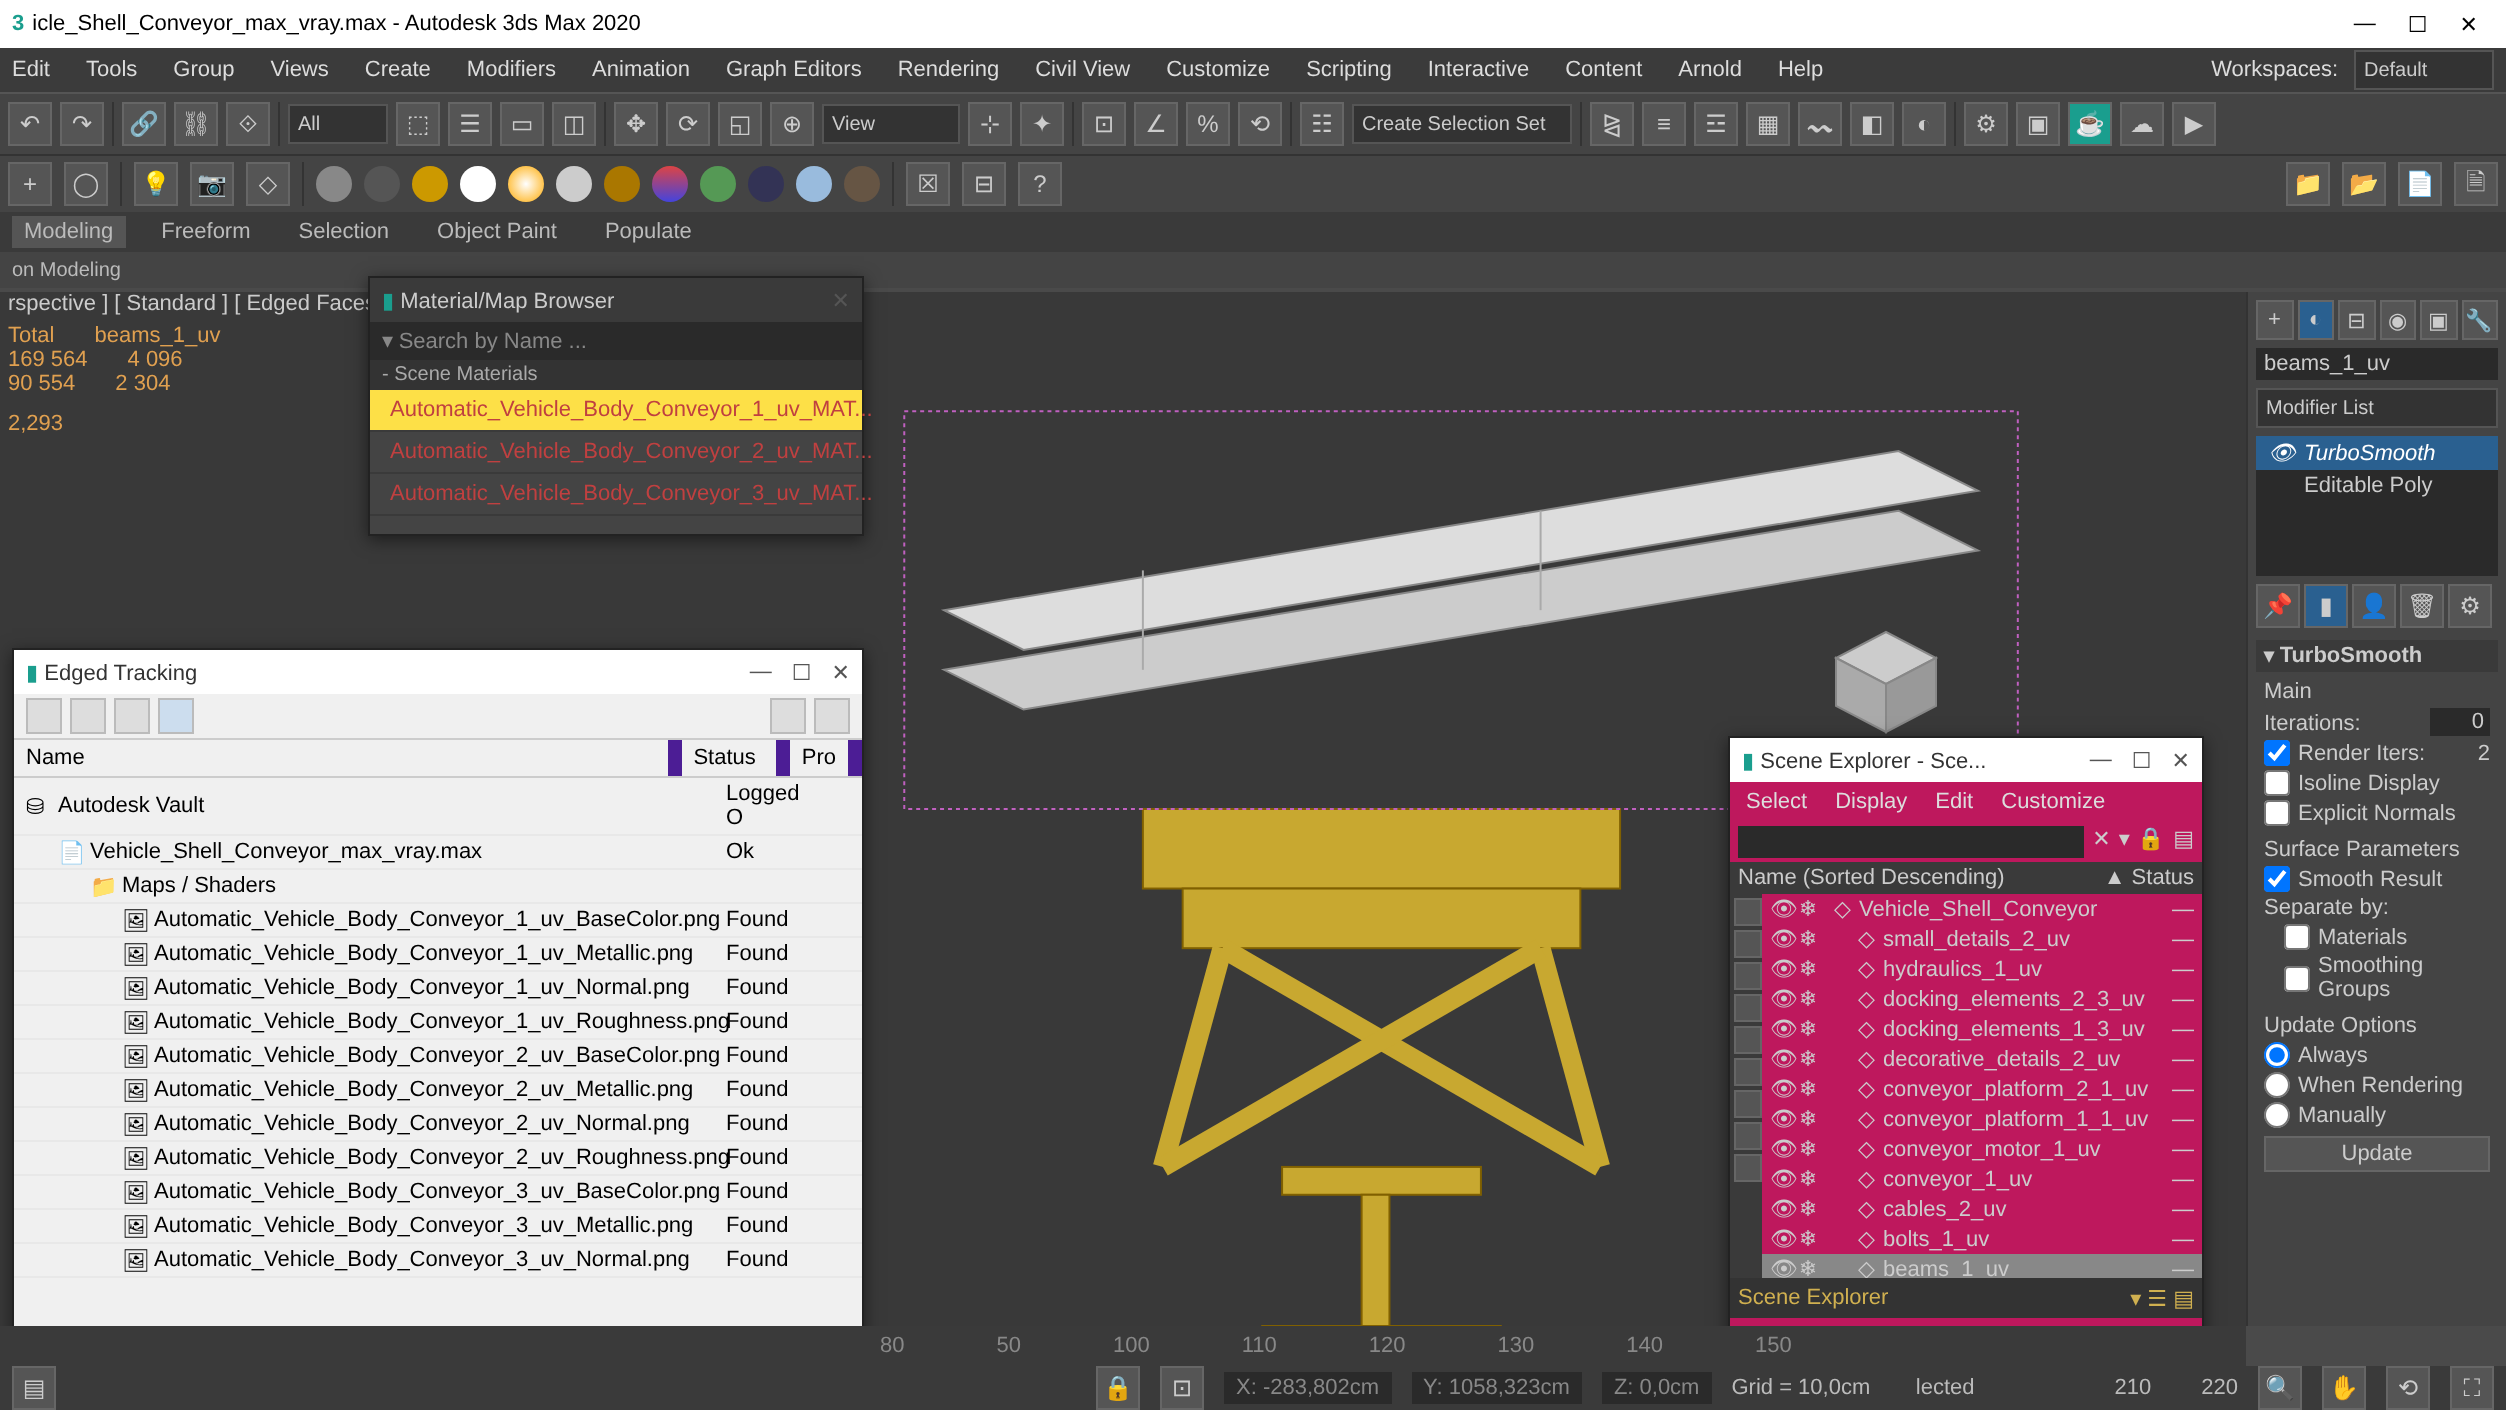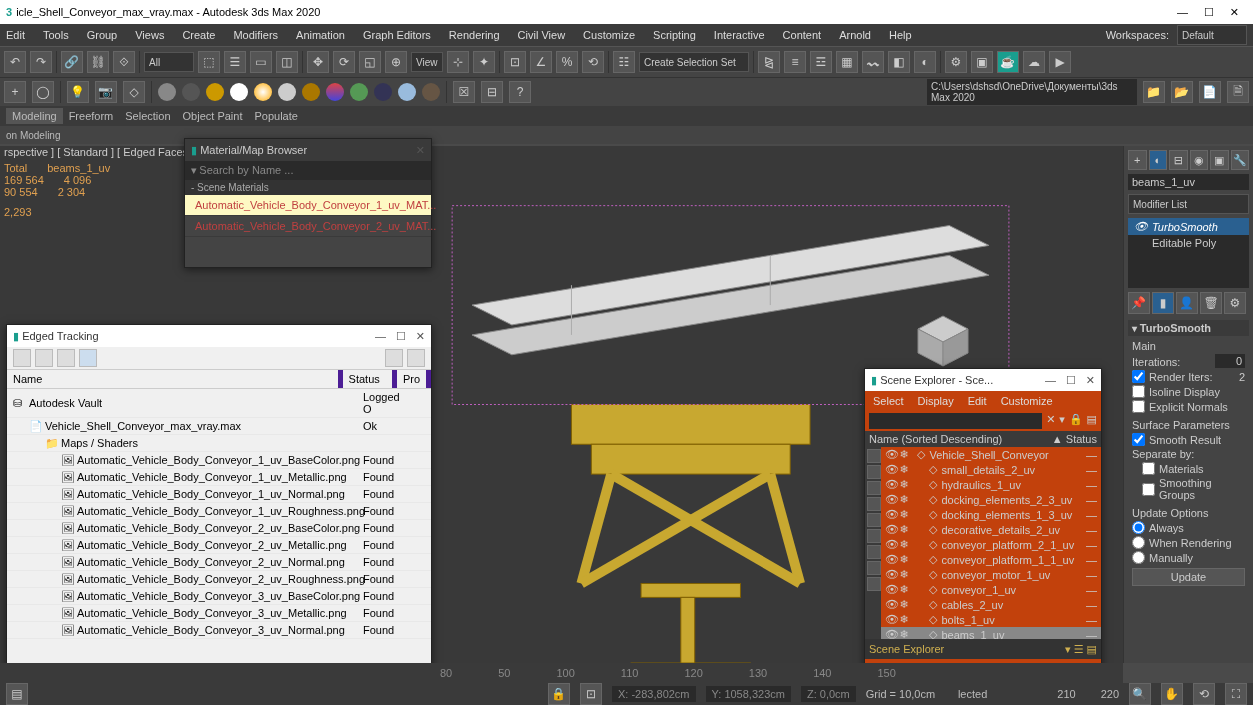--- a/index.html
+++ b/index.html
@@ -9,21 +9,21 @@
 .titlebar .ctrl{display:flex;gap:16px;padding-right:8px}
 .ctrl span{cursor:pointer}
 .menubar{height:22px;background:#3b3b3b;display:flex;align-items:center;padding:0 6px;gap:18px;color:#ddd}
 .menubar .ws{margin-left:auto;display:flex;gap:8px;align-items:center}
 .toolbar{height:32px;background:#444;border-top:1px solid #555;border-bottom:1px solid #333;display:flex;align-items:center;gap:4px;padding:0 4px}
 .tbtn{width:22px;height:22px;background:#555;border:1px solid #666;display:flex;align-items:center;justify-content:center;font-size:12px;color:#ccc}
 .sep{width:1px;height:22px;background:#333}
 .dd{height:20px;background:#333;border:1px solid #555;color:#ccc;padding:0 4px;font-size:10px;display:flex;align-items:center}
 .toolrow2{height:28px;background:#444;display:flex;align-items:center;gap:6px;padding:0 4px}
 .ball{width:18px;height:18px;border-radius:50%}
-.ribbon{height:20px;background:#3a3a3a;display:flex;align-items:center;padding:0 6px;color:#bbb;font-size:10px}
+.ribbon{height:20px;background:#3a3a3a;display:flex;align-items:center;gap:12px;padding:0 6px;color:#bbb;font-size:10px}
 .ribbon .tab{padding:2px 6px}
 .ribbon .tab.active{background:#555}
 .subrib{height:18px;background:#444;padding:0 6px;font-size:10px;display:flex;align-items:center;color:#bbb}
 .viewport{position:absolute;left:0;top:146px;right:130px;bottom:42px;background:#393939}
 .vpinfo{position:absolute;left:4px;top:0;color:#ccc;font-size:10px}
 .vpinfo .row{display:flex;gap:20px}
 .vpinfo .orange{color:#e0a050}
 .timeline{position:absolute;left:0;right:130px;bottom:22px;height:20px;background:#3a3a3a;display:flex;align-items:center;gap:46px;padding-left:440px;color:#888;font-size:9px}
 .status{position:absolute;left:0;right:0;bottom:0;height:22px;background:#3a3a3a;display:flex;align-items:center;gap:10px;padding:0 6px;color:#bbb;font-size:10px}
 .status .coord{background:#2a2a2a;padding:2px 6px;color:#888}
@@ -44,35 +44,35 @@
 
 .panel{position:absolute;background:#444;border:1px solid #222;box-shadow:0 2px 8px rgba(0,0,0,.5)}
 .panel .ptitle{height:22px;background:#eee;color:#333;display:flex;align-items:center;padding:0 6px;justify-content:space-between}
 .panel .ptitle.dark{background:#3a3a3a;color:#ccc}
 .panel .ptitle .pctrl{display:flex;gap:10px;color:#555}
 .matbrowser{left:184px;top:138px;width:248px;height:130px}
 .matbrowser .srch{background:#2a2a2a;padding:3px 6px;color:#888;font-size:10px}
 .matbrowser .grp{background:#333;padding:2px 6px;font-size:10px;color:#aaa}
 .matbrowser .mat{padding:3px 6px;font-size:10px;color:#c04040;display:flex;align-items:center;gap:4px;border-bottom:1px solid #3a3a3a}
 .matbrowser .mat .sw{width:14px;height:14px;background:#666}
-.matbrowser .mat.sel{background:#fef9c3}
+.matbrowser .mat.sel{background:#fde047}
 .asset{left:6px;top:324px;width:426px;height:344px;background:#f0f0f0;color:#000}
 .asset .ptitle{background:#fff}
 .asset .menu{padding:4px 8px;display:flex;gap:14px;font-size:11px}
 .asset .tb{padding:2px 6px;display:flex;gap:4px}
 .asset .tb .b{width:18px;height:18px;background:#ddd;border:1px solid #bbb}
 .asset .tb .b.on{background:#cde}
 .asset .hdr{display:flex;background:#f0f0f0;border-top:1px solid #ccc;border-bottom:1px solid #ccc;font-size:10px}
-.asset .hdr div{padding:3px 6px;border-right:5px solid #4c1d95}
+.asset .hdr div{padding:3px 6px;border-right:7px solid #4c1d95}
 .asset .rows{overflow:auto;height:250px}
 .asset .r{display:flex;font-size:10px;border-bottom:1px solid #e8e8e8}
 .asset .r .c1{width:350px;padding:2px 6px;display:flex;align-items:center;gap:4px}
 .asset .r .c2{width:60px;padding:2px 6px}
 .asset .r .ic{width:12px;height:12px;display:inline-block}
-.scene{left:864px;top:368px;width:238px;height:302px;background:#c2410c}
+.scene{left:864px;top:368px;width:238px;height:302px;background:#be185d}
 .scene .ptitle{background:#fff;color:#333}
 .scene .menu{padding:4px 8px;display:flex;gap:14px;font-size:11px;color:#ddd}
 .scene .srch{display:flex;padding:2px 4px;gap:4px}
 .scene .srch input{flex:1;background:#2a2a2a;border:none;color:#ccc;padding:2px}
 .scene .cols{display:flex;font-size:10px;background:#3a3a3a;padding:2px 4px}
 .scene .tree{font-size:10px;overflow:auto;height:192px}
 .scene .tree .n{display:flex;align-items:center;gap:4px;padding:1px 4px}
 .scene .tree .n .eye{width:10px;text-align:center}
 .scene .tree .n.sel{background:#888}
 .scene .tree .n .lbl{flex:1}
@@ -129,21 +129,21 @@
   <div class="dd" style="width:50px">All</div>
   <div class="tbtn">⬚</div>
   <div class="tbtn">☰</div>
   <div class="tbtn">▭</div>
   <div class="tbtn">◫</div>
   <div class="sep"></div>
   <div class="tbtn">✥</div>
   <div class="tbtn">⟳</div>
   <div class="tbtn">◱</div>
   <div class="tbtn">⊕</div>
-  <div class="dd" style="width:32px">View</div>
+  <div class="dd" style="width:69px">View</div>
   <div class="tbtn">⊹</div>
   <div class="tbtn">✦</div>
   <div class="sep"></div>
   <div class="tbtn">⊡</div>
   <div class="tbtn">∠</div>
   <div class="tbtn">%</div>
   <div class="tbtn">⟲</div>
   <div class="sep"></div>
   <div class="tbtn">☷</div>
   <div class="dd" style="width:110px">Create Selection Set</div>
@@ -181,21 +181,20 @@
   <div class="ball" style="background:linear-gradient(#d44,#44d)"></div>
   <div class="ball" style="background:#595"></div>
   <div class="ball" style="background:#335"></div>
   <div class="ball" style="background:#9bd"></div>
   <div class="ball" style="background:#654"></div>
   <div class="sep"></div>
   <div class="tbtn">☒</div>
   <div class="tbtn">⊟</div>
   <div class="tbtn">?</div>
   <div style="flex:1"></div>
-  <div class="pathbox">C:\Users\dshsd\OneDrive\Документы\3ds Max 2020</div>
   <div class="tbtn">📁</div>
   <div class="tbtn">📂</div>
   <div class="tbtn">📄</div>
   <div class="tbtn">🗎</div>
 </div>
 
 <div class="ribbon">
   <span class="tab active">Modeling</span>
   <span class="tab">Freeform</span>
   <span class="tab">Selection</span>
@@ -340,20 +339,24 @@
   <div class="srch"><span>▾</span> <span>Search by Name ...</span></div>
   <div class="grp">- Scene Materials</div>
   <div class="mat sel">
       <span class="sw"></span>
       <span>Automatic_Vehicle_Body_Conveyor_1_uv_MAT...</span>
     </div>
   <div class="mat">
       <span class="sw"></span>
       <span>Automatic_Vehicle_Body_Conveyor_2_uv_MAT...</span>
     </div>
+  <div class="mat">
+      <span class="sw"></span>
+      <span>Automatic_Vehicle_Body_Conveyor_3_uv_MAT...</span>
+    </div>
 </div>
 
 <div class="panel asset">
   <div class="ptitle">
     <span><span style="color:#1a9e8e">▮</span> <span>Edged Tracking</span></span>
     <span class="pctrl">
         <span>—</span>
         <span>☐</span>
         <span>✕</span>
       </span>

